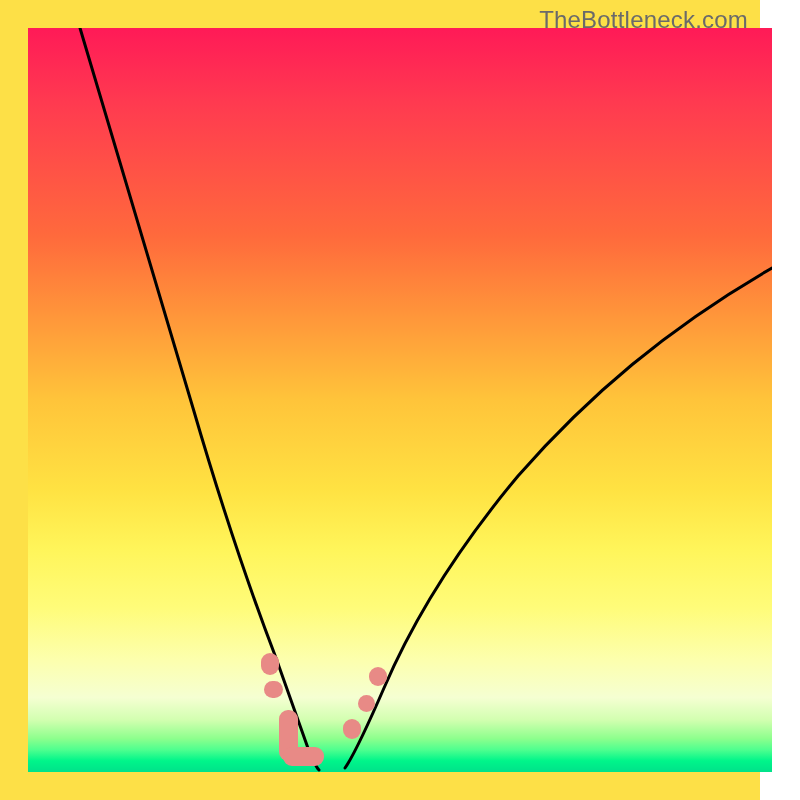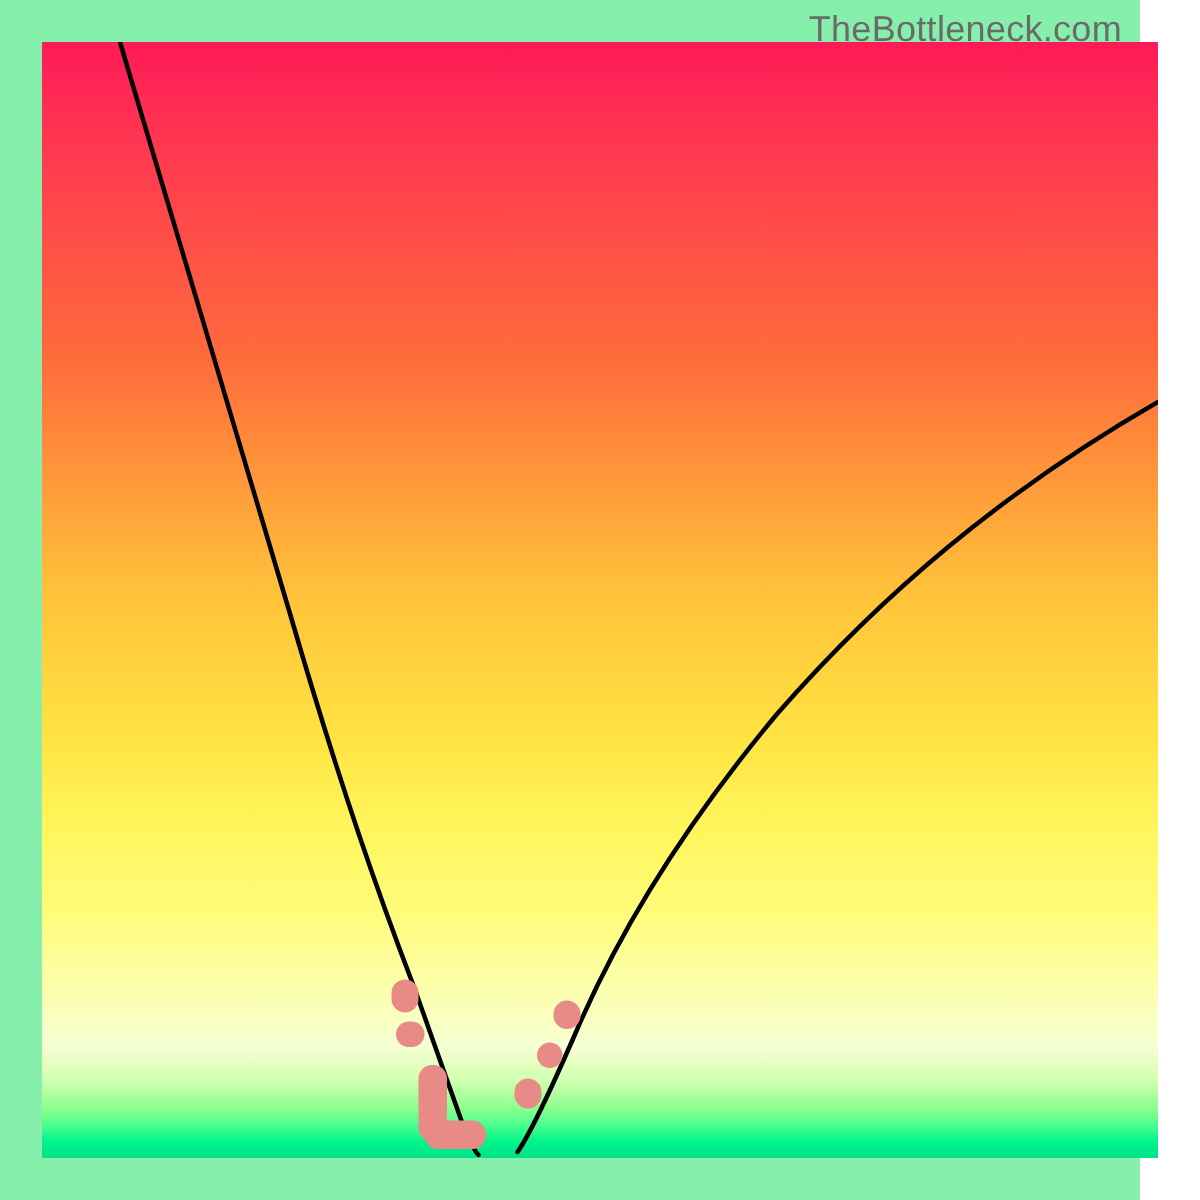--- a/index.html
+++ b/index.html
@@ -7,21 +7,21 @@
     padding: 0;
     width: 800px;
     height: 800px;
     overflow: hidden;
     font-family: Arial, Helvetica, sans-serif;
   }
   .canvas {
     position: relative;
     width: 760px;
     height: 800px;
-    background: #86efac;
+    background: #fde047;
   }
   .plot-area {
     position: absolute;
     left: 28px;
     top: 28px;
     width: 744px;
     height: 744px;
     
     background: linear-gradient(
       to bottom,

